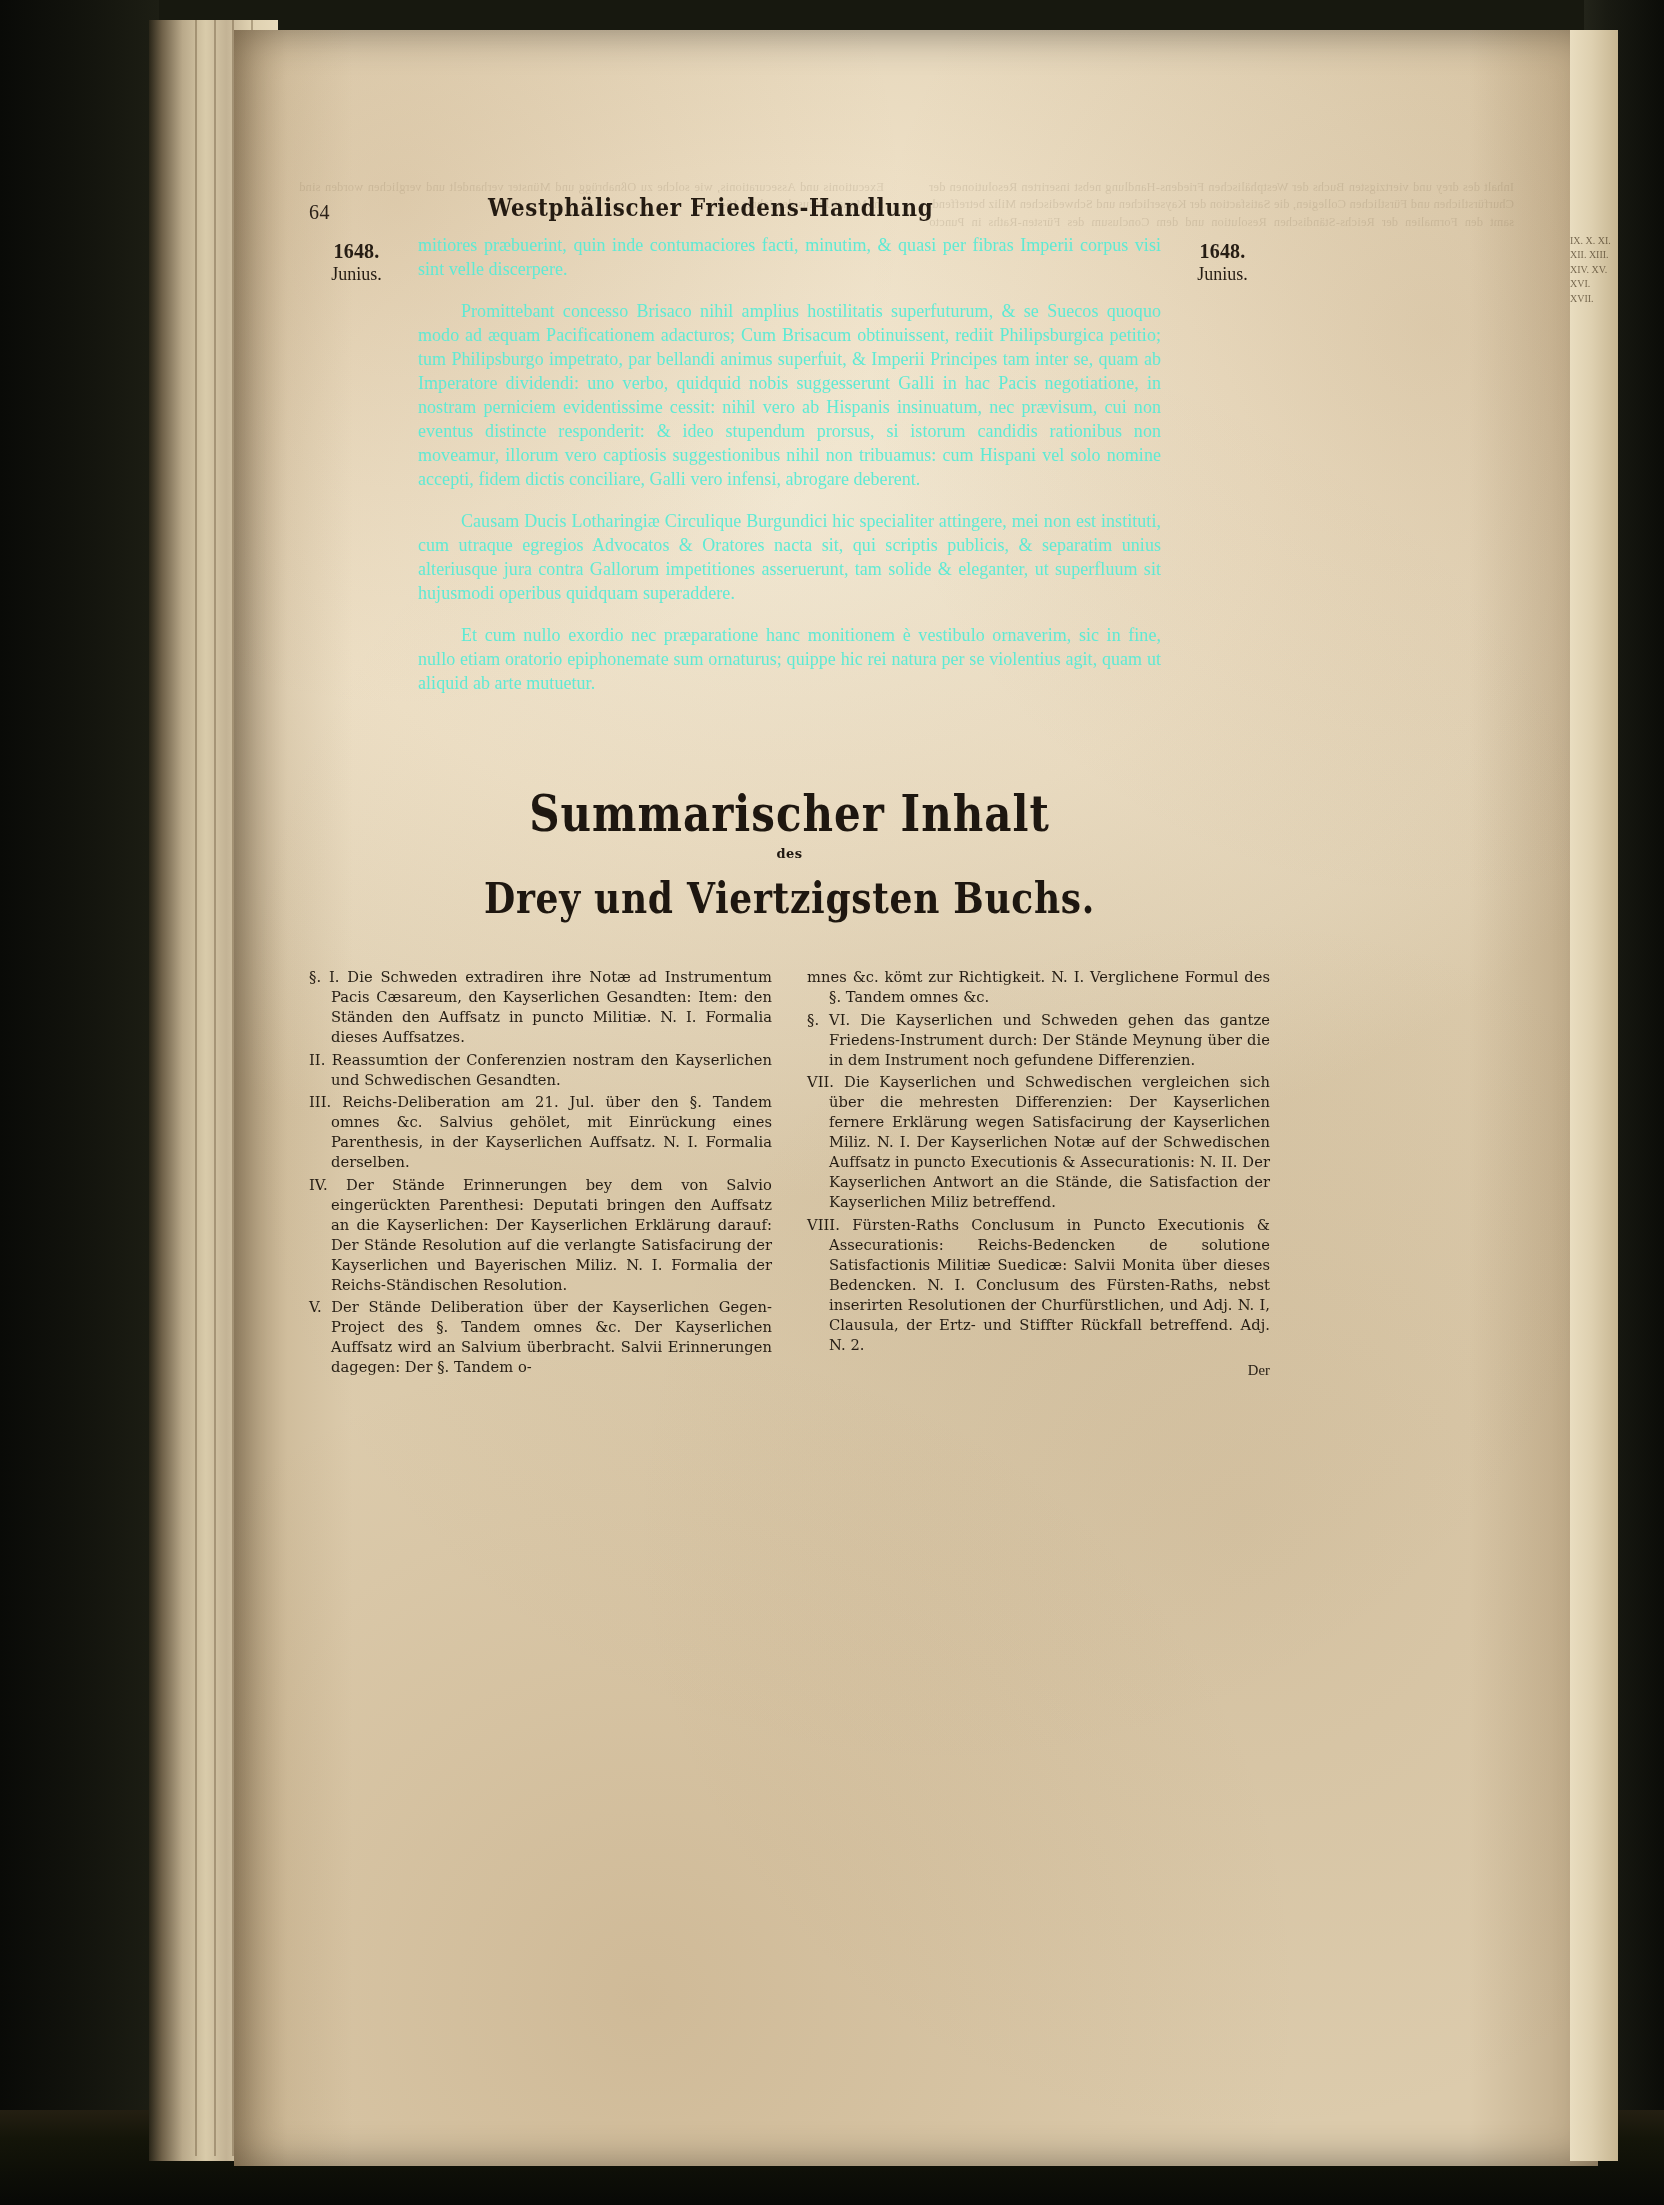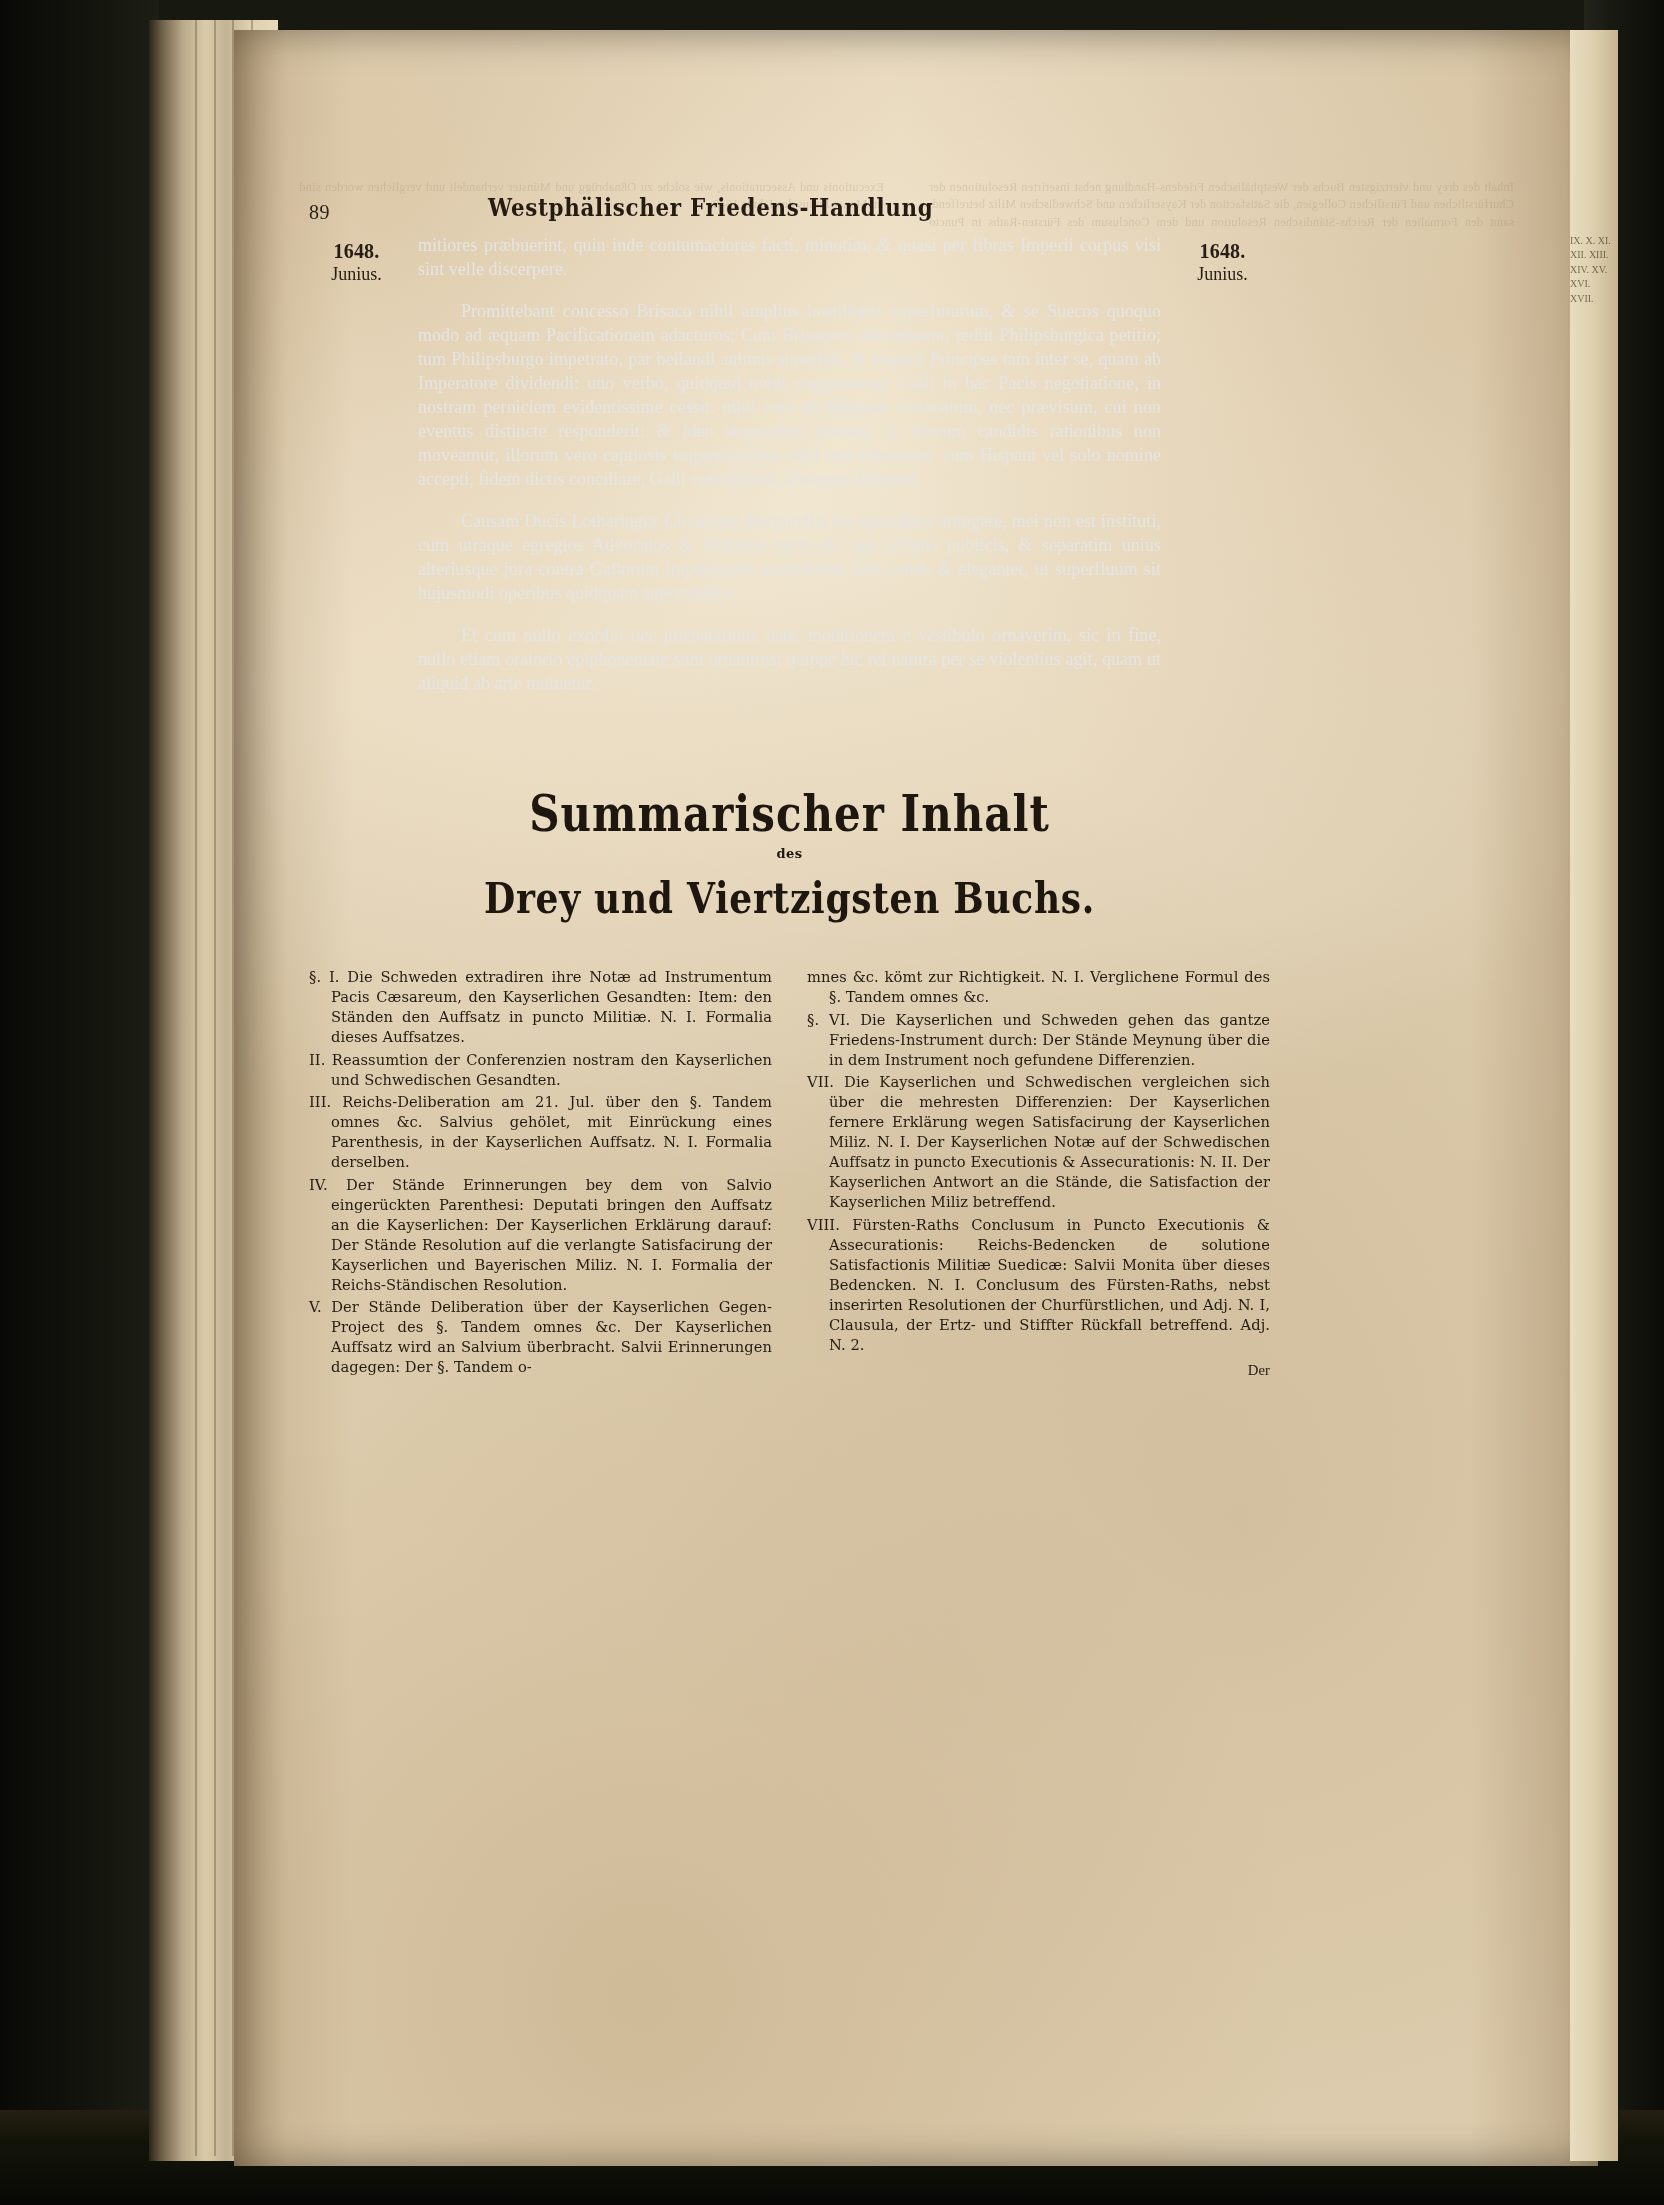--- a/index.html
+++ b/index.html
@@ -187,21 +187,21 @@
     font-size: 20px;
     letter-spacing: 0.2px;
   }
   .year-left { left: 0; top: 46px; width: 95px; }
   .year-right { right: 0; top: 46px; width: 95px; }
 
   .latin-body {
     position: relative;
     margin-left: 109px;
     margin-right: 109px;
-    color: #e5e5e5;
+    color: #5eead4;
     font-size: 18px;
     line-height: 24px;
     text-align: justify;
     letter-spacing: 0.05px;
   }
   .latin-body p { margin: 0 0 0 0; }
   .latin-body p + p { margin-top: 18px; }
   .latin-body p.indent { text-indent: 43px; }
 
   
@@ -288,21 +288,21 @@
     <div class="page-right-shade"></div>
     <div class="showthrough">Inhalt des drey und viertzigsten Buchs der Westphälischen Friedens-Handlung nebst inserirten Resolutionen der Churfürstlichen und Fürstlichen Collegien, die Satisfaction der Kayserlichen und Schwedischen Miliz betreffend, samt den Formalien der Reichs-Ständischen Resolution und dem Conclusum des Fürsten-Raths in Puncto Executionis und Assecurationis, wie solche zu Oßnabrügg und Münster verhandelt und verglichen worden sind im Monat Junius des Jahres 1648.</div>
   </div>
 
   <div class="next-leaf"></div>
   <div class="next-leaf-text">IX. X. XI. XII. XIII. XIV. XV. XVI. XVII.</div>
 
   <div class="content">
 
     <div class="runhead">
-      <div class="folio">89</div>
+      <div class="folio">64</div>
       <div class="runhead-title">Westphälischer Friedens-Handlung</div>
     </div>
 
     <div class="yearblock year-left">
       <div class="y">1648.</div>
       <div>Junius.</div>
     </div>
     <div class="yearblock year-right">
       <div class="y">1648.</div>
       <div>Junius.</div>

